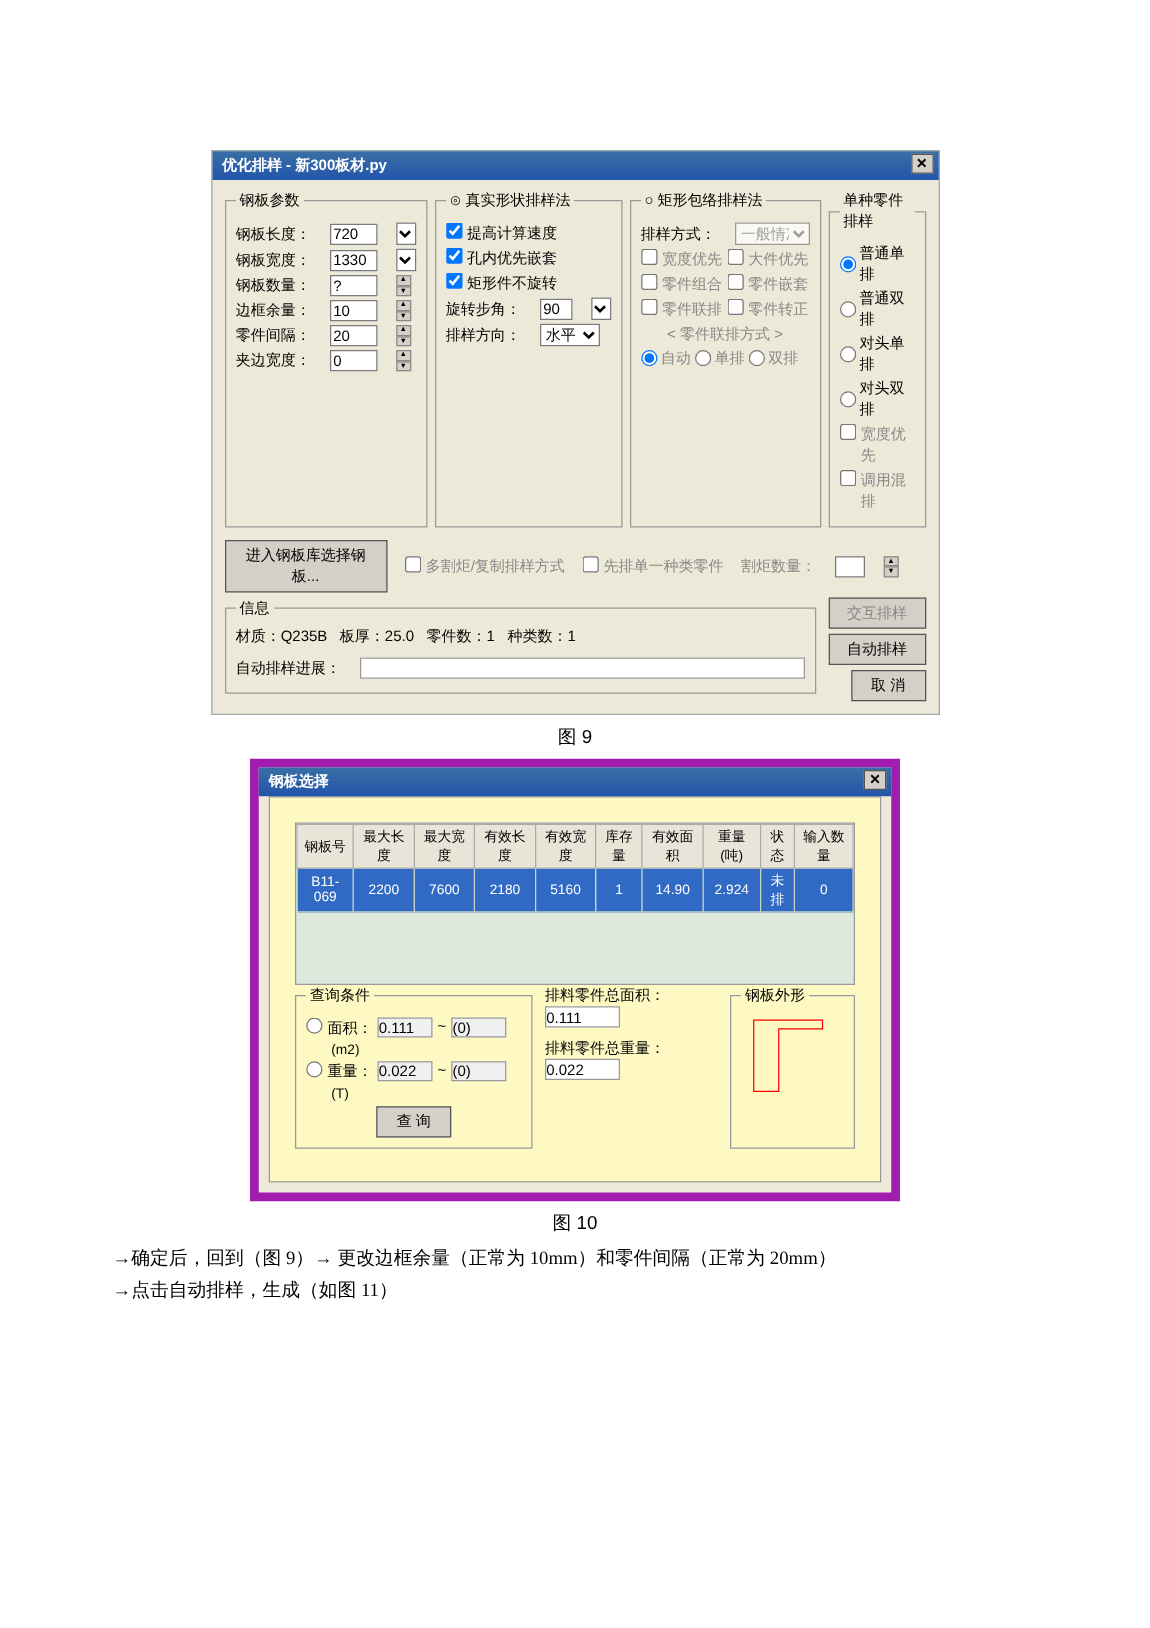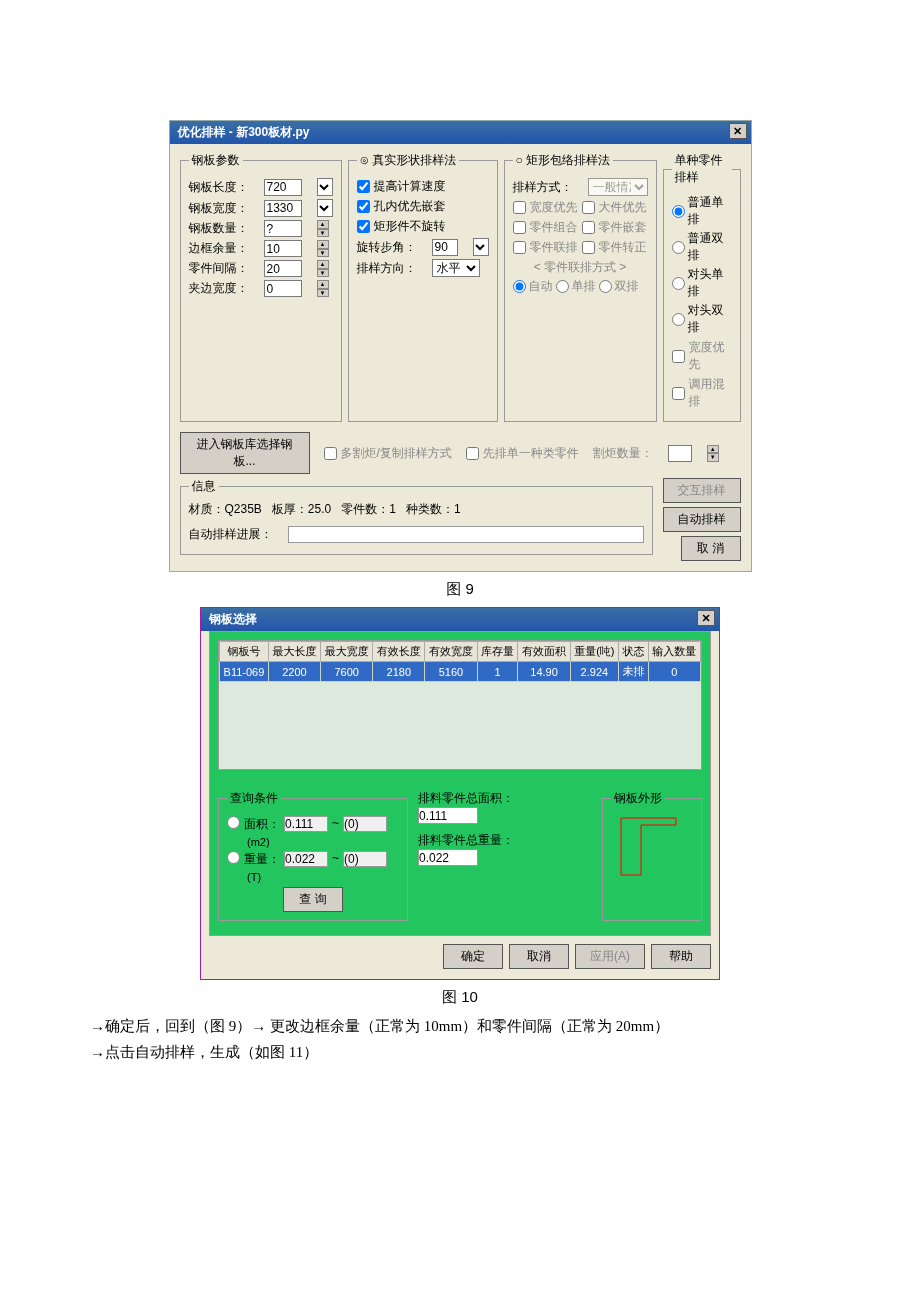--- a/index.html
+++ b/index.html
@@ -13,34 +13,34 @@
 .row{display:flex;gap:6px}
 .grp1{width:135px}
 .grp2,.grp3{flex:1}
 .grp4{width:88px}
 .param-line{display:flex;align-items:center;margin:3px 0;gap:15px}
 .param-line label{white-space:nowrap}
 input[type=text].num{width:38px;height:17px;border:1px solid #7a7a7a;background:#fff;padding:0 2px}
 .spin{width:12px;height:17px;display:flex;flex-direction:column}
 .spin b{flex:1;border:1px solid #888;background:#d4d0c8;font-size:6px;text-align:center;line-height:6px}
 select.sm{width:48px;height:18px;border:1px solid #7a7a7a;background:#fff}
-.cb{display:flex;align-items:center;gap:4px;margin:3px 0}
+.cb{display:flex;align-items:flex-start;gap:4px;margin:3px 0}
 .cb input{width:13px;height:13px}
 .radio-line{display:flex;align-items:center;gap:3px;margin:2px 0}
 .btn{background:#d4d0c8;border:1px solid #555;padding:3px 14px;cursor:pointer;min-width:60px;text-align:center}
 .btn-long{padding:3px 10px;width:130px}
 .gray{color:#888}
 .right-btns{display:flex;flex-direction:column;gap:4px;align-items:flex-end}
 .caption{text-align:center;font-size:15px;margin:8px 12px}
 
-.dialog2{width:520px;margin:8px auto 0;border:1px solid #a21caf;background:#ece9d8;position:relative}
+.dialog2{width:520px;margin:8px auto 0;border:7px solid #a21caf;background:#ece9d8;position:relative}
 .tabs{margin:6px 8px 0;display:flex}
 .tab{border:1px solid #999;border-bottom:none;padding:2px 10px;background:#ece9d8;margin-right:2px}
 .tab.active{background:#fff}
-.tabbody{margin:0 8px 8px;border:1px solid #999;background:#22c55e;padding:8px}
+.tabbody{margin:0 8px 8px;border:1px solid #999;background:#fef9c3;padding:20px}
 table.grid{width:100%;border-collapse:collapse;background:#dde9dd}
 table.grid th{background:#e8e4d8;border:1px solid #aaa;padding:2px 3px;font-weight:normal;font-size:11px}
 table.grid td{border:1px solid #c5d5c5;padding:2px 3px;text-align:center;font-size:11px}
 tr.sel td{background:#316ac5;color:#fff}
 .gridwrap{height:130px;overflow:hidden;background:#dde9dd;border:1px solid #999}
 .q-row{display:flex;align-items:flex-start;gap:4px;margin:3px 0}
 .q-row input[type=text]{width:44px;height:16px;border:1px solid #999;background:#f0f0f0}
 .btnrow{display:flex;justify-content:flex-end;gap:6px;margin:6px 8px 10px}
 
 .instr{width:740px;margin:4px auto 0;font-size:15px;line-height:22px;font-family:Liberation Serif, serif}
@@ -259,21 +259,21 @@
               <td>5160</td>
               <td>1</td>
               <td>14.90</td>
               <td>2.924</td>
               <td>未排</td>
               <td>0</td>
         </tr>
       </tbody>
         </table>
     </div>
-    <div class="row" style="margin-top:20px;gap:10px">
+    <div class="row" style="margin-top:0;gap:10px">
       <fieldset style="width:190px">
         <legend>查询条件</legend>
         <div class="q-row"><input type="radio" style=""><span>面积：</span><input type="text" value="0.111" style=""> ~ <input type="text" value="(0)" style=""></div>
         <div style="padding-left:20px;font-size:11px">(m2)</div>
         <div class="q-row"><input type="radio" style=""><span>重量：</span><input type="text" value="0.022" style=""> ~ <input type="text" value="(0)" style=""></div>
         <div style="padding-left:20px;font-size:11px">(T)</div>
         <div style="text-align:center;margin-top:4px"><button class="btn">查 询</button></div>
       </fieldset>
       <div style="flex:1">
         <div>排料零件总面积：</div>
@@ -282,23 +282,17 @@
         <input type="text" style="width: 60px; border: 1px solid rgb(153, 153, 153); height: 17px;" value="0.022">
       </div>
       <fieldset style="width:100px">
         <legend>钢板外形</legend>
         <svg width="80" height="70">
           <path d="M10 5 L65 5 L65 12 L30 12 L30 62 L10 62 Z" fill="none" stroke="red" stroke-width="1"></path>
         </svg>
       </fieldset>
     </div>
   </div>
-  <div class="btnrow">
-    <button class="btn">确定</button>
-    <button class="btn">取消</button>
-    <button class="btn gray">应用(A)</button>
-    <button class="btn">帮助</button>
-  </div>
 </div>
 <div class="caption">图 10</div>
 
 <div class="instr">→确定后，回到（图 9）→ 更改边框余量（正常为 10mm）和零件间隔（正常为 20mm）</div>
 <div class="instr">→点击自动排样，生成（如图 11）</div>
 
 </body></html>

